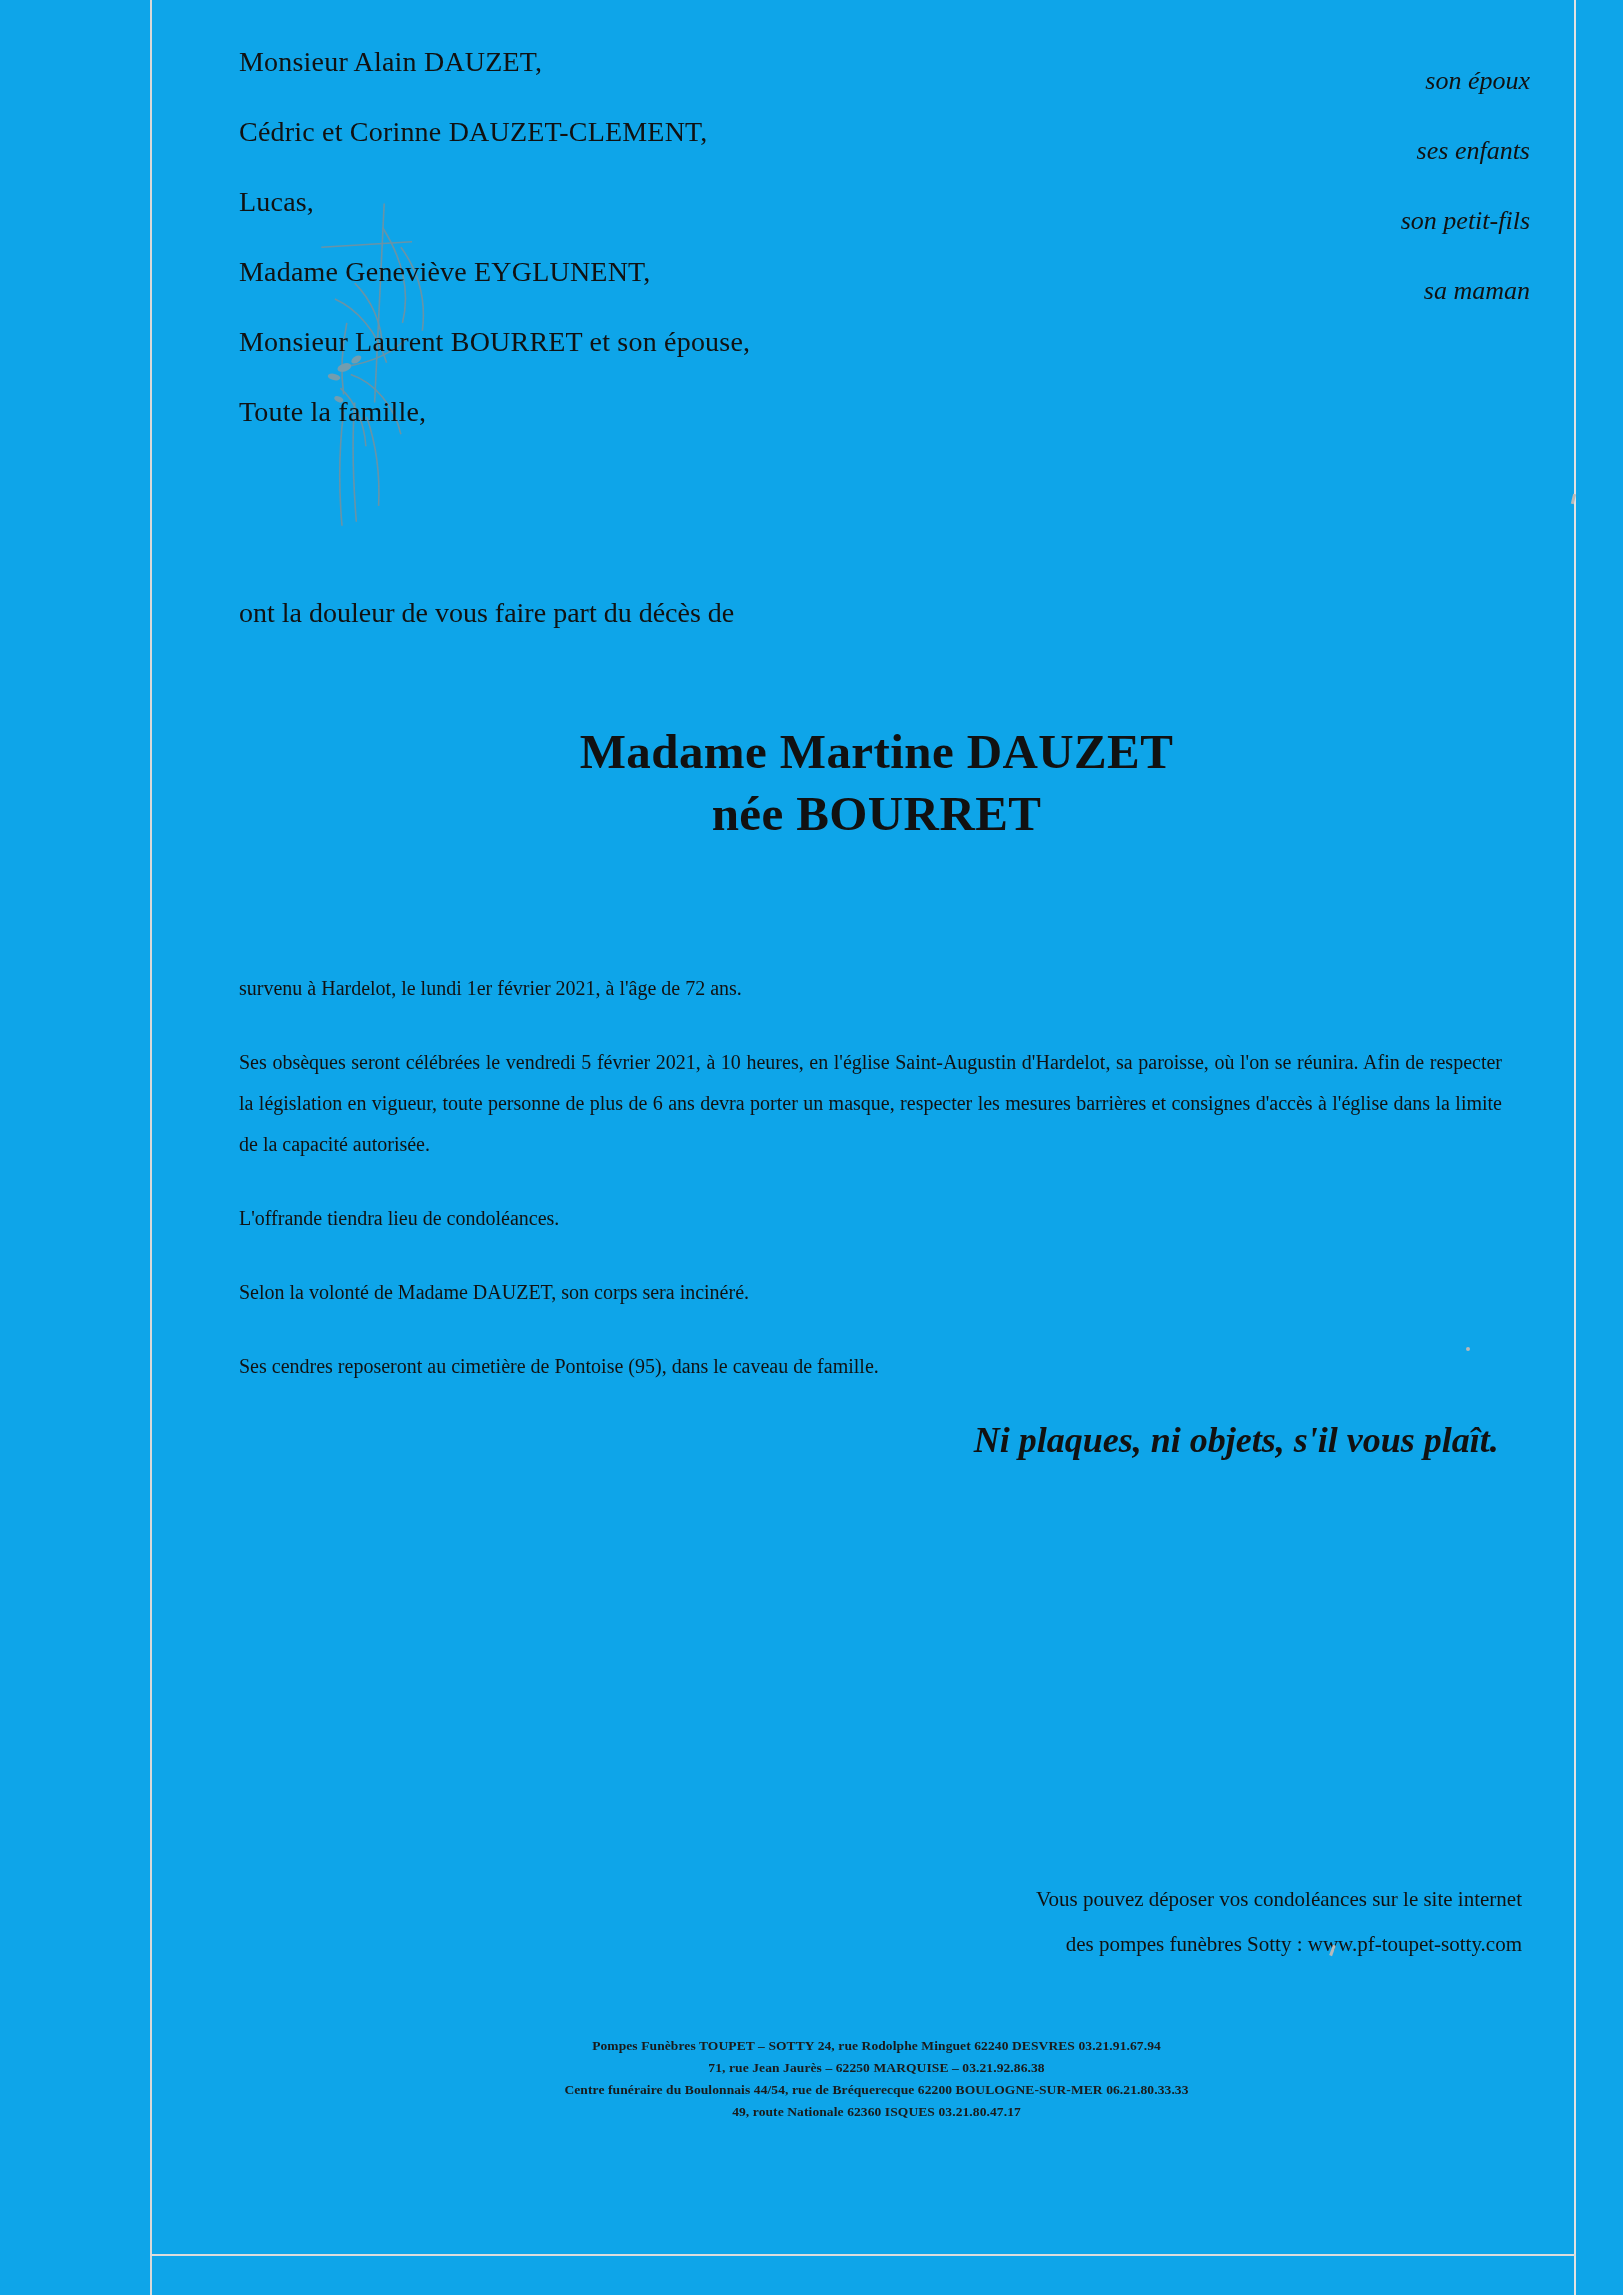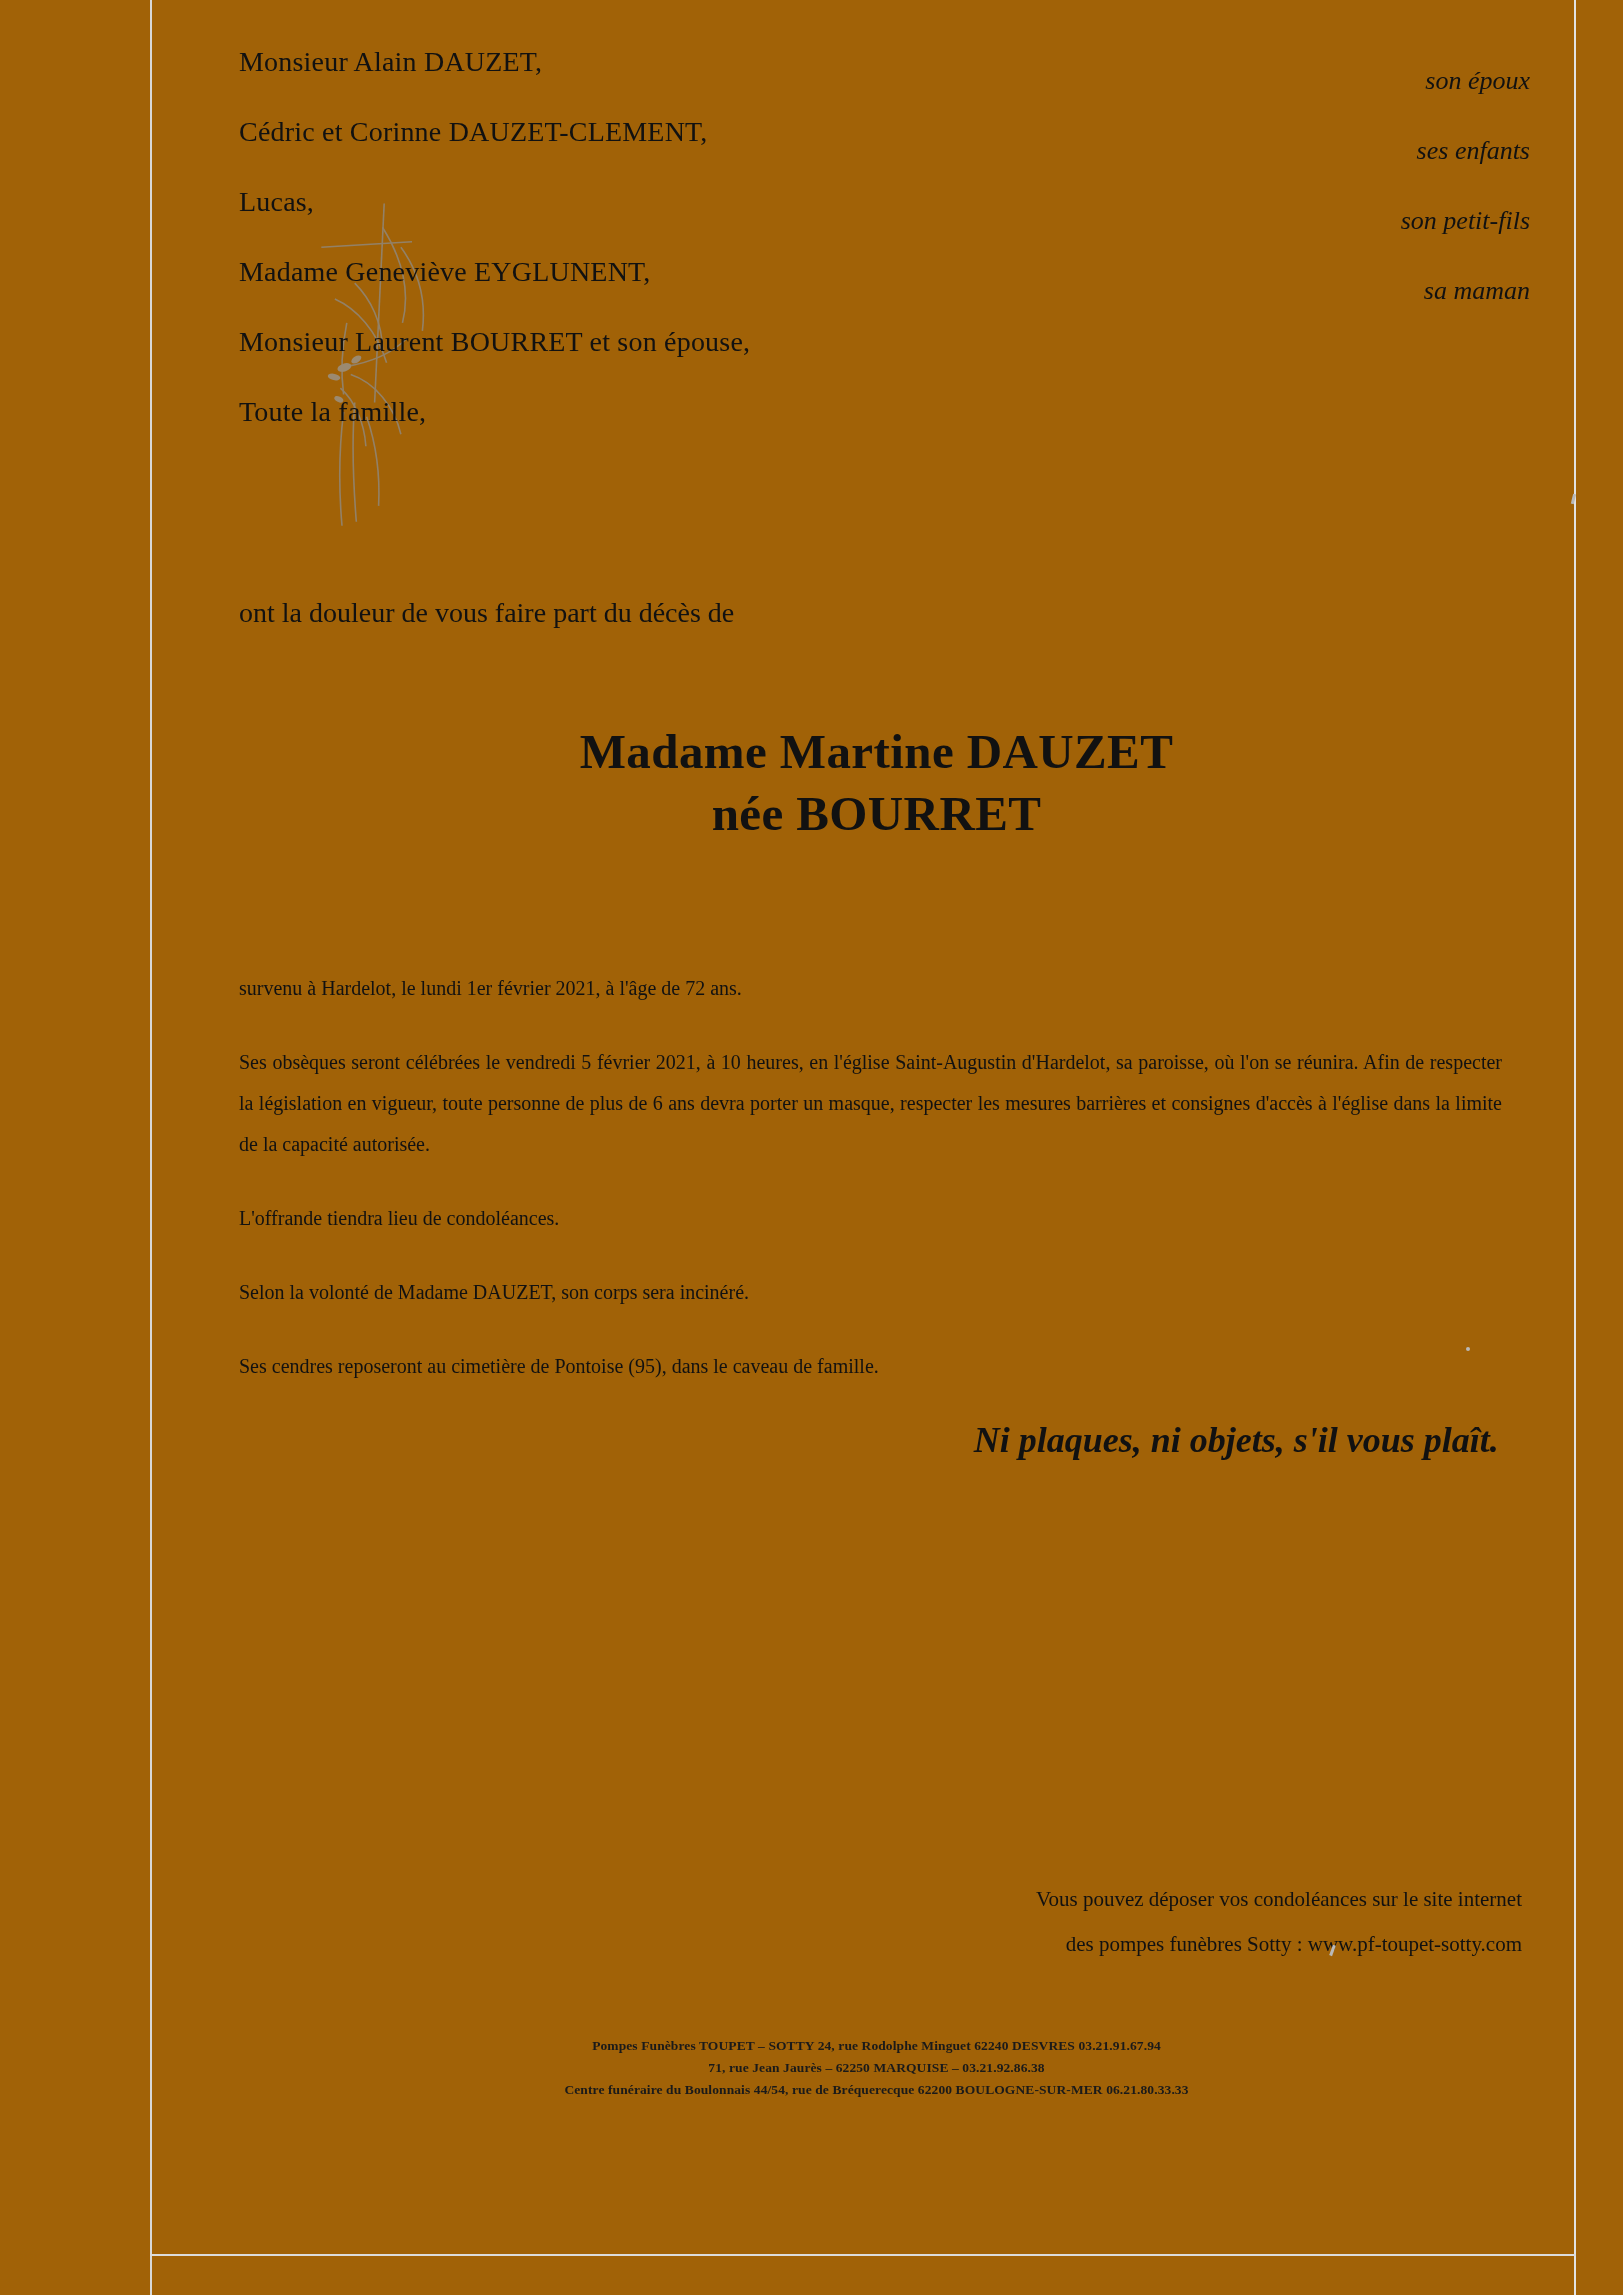--- a/index.html
+++ b/index.html
@@ -16,21 +16,21 @@
     overflow: hidden;
   }
 
   
   .page {
     position: absolute;
     left: 0;
     top: 0;
     width: 1624px;
     height: 2295px;
-    background: #a16207;
+    background: #0ea5e9;
   }
 
   
   .scan-edge-left {
     position: absolute;
     left: 150px;
     top: 0px;
     width: 1.6px;
     height: 2295px;
     background: #d8d8d8;
@@ -268,20 +268,21 @@
 
     <div class="website-block">
       <div>Vous pouvez déposer vos condoléances sur le site internet</div>
       <div>des pompes funèbres Sotty : www.pf-toupet-sotty.com</div>
     </div>
 
     <div class="footer">
       <div>Pompes Funèbres TOUPET – SOTTY 24, rue Rodolphe Minguet 62240 DESVRES  03.21.91.67.94</div>
       <div>71, rue Jean Jaurès – 62250 MARQUISE – 03.21.92.86.38</div>
       <div>Centre funéraire du Boulonnais 44/54, rue de Bréquerecque 62200 BOULOGNE-SUR-MER 06.21.80.33.33</div>
+      <div>49, route Nationale 62360 ISQUES 03.21.80.47.17</div>
     </div>
 
     <div class="speck" style="left:1333px; top:494px; width:3.2px; height:9.6px; transform:rotate(14deg);"></div>
     <div class="speck" style="left:1227px; top:1347px; width:4px; height:4px; border-radius:50%;"></div>
     <div class="speck" style="left:1092px; top:1945px; width:3.2px; height:11px; transform:rotate(20deg);"></div>
 
   </div>
 </div>
 
 

